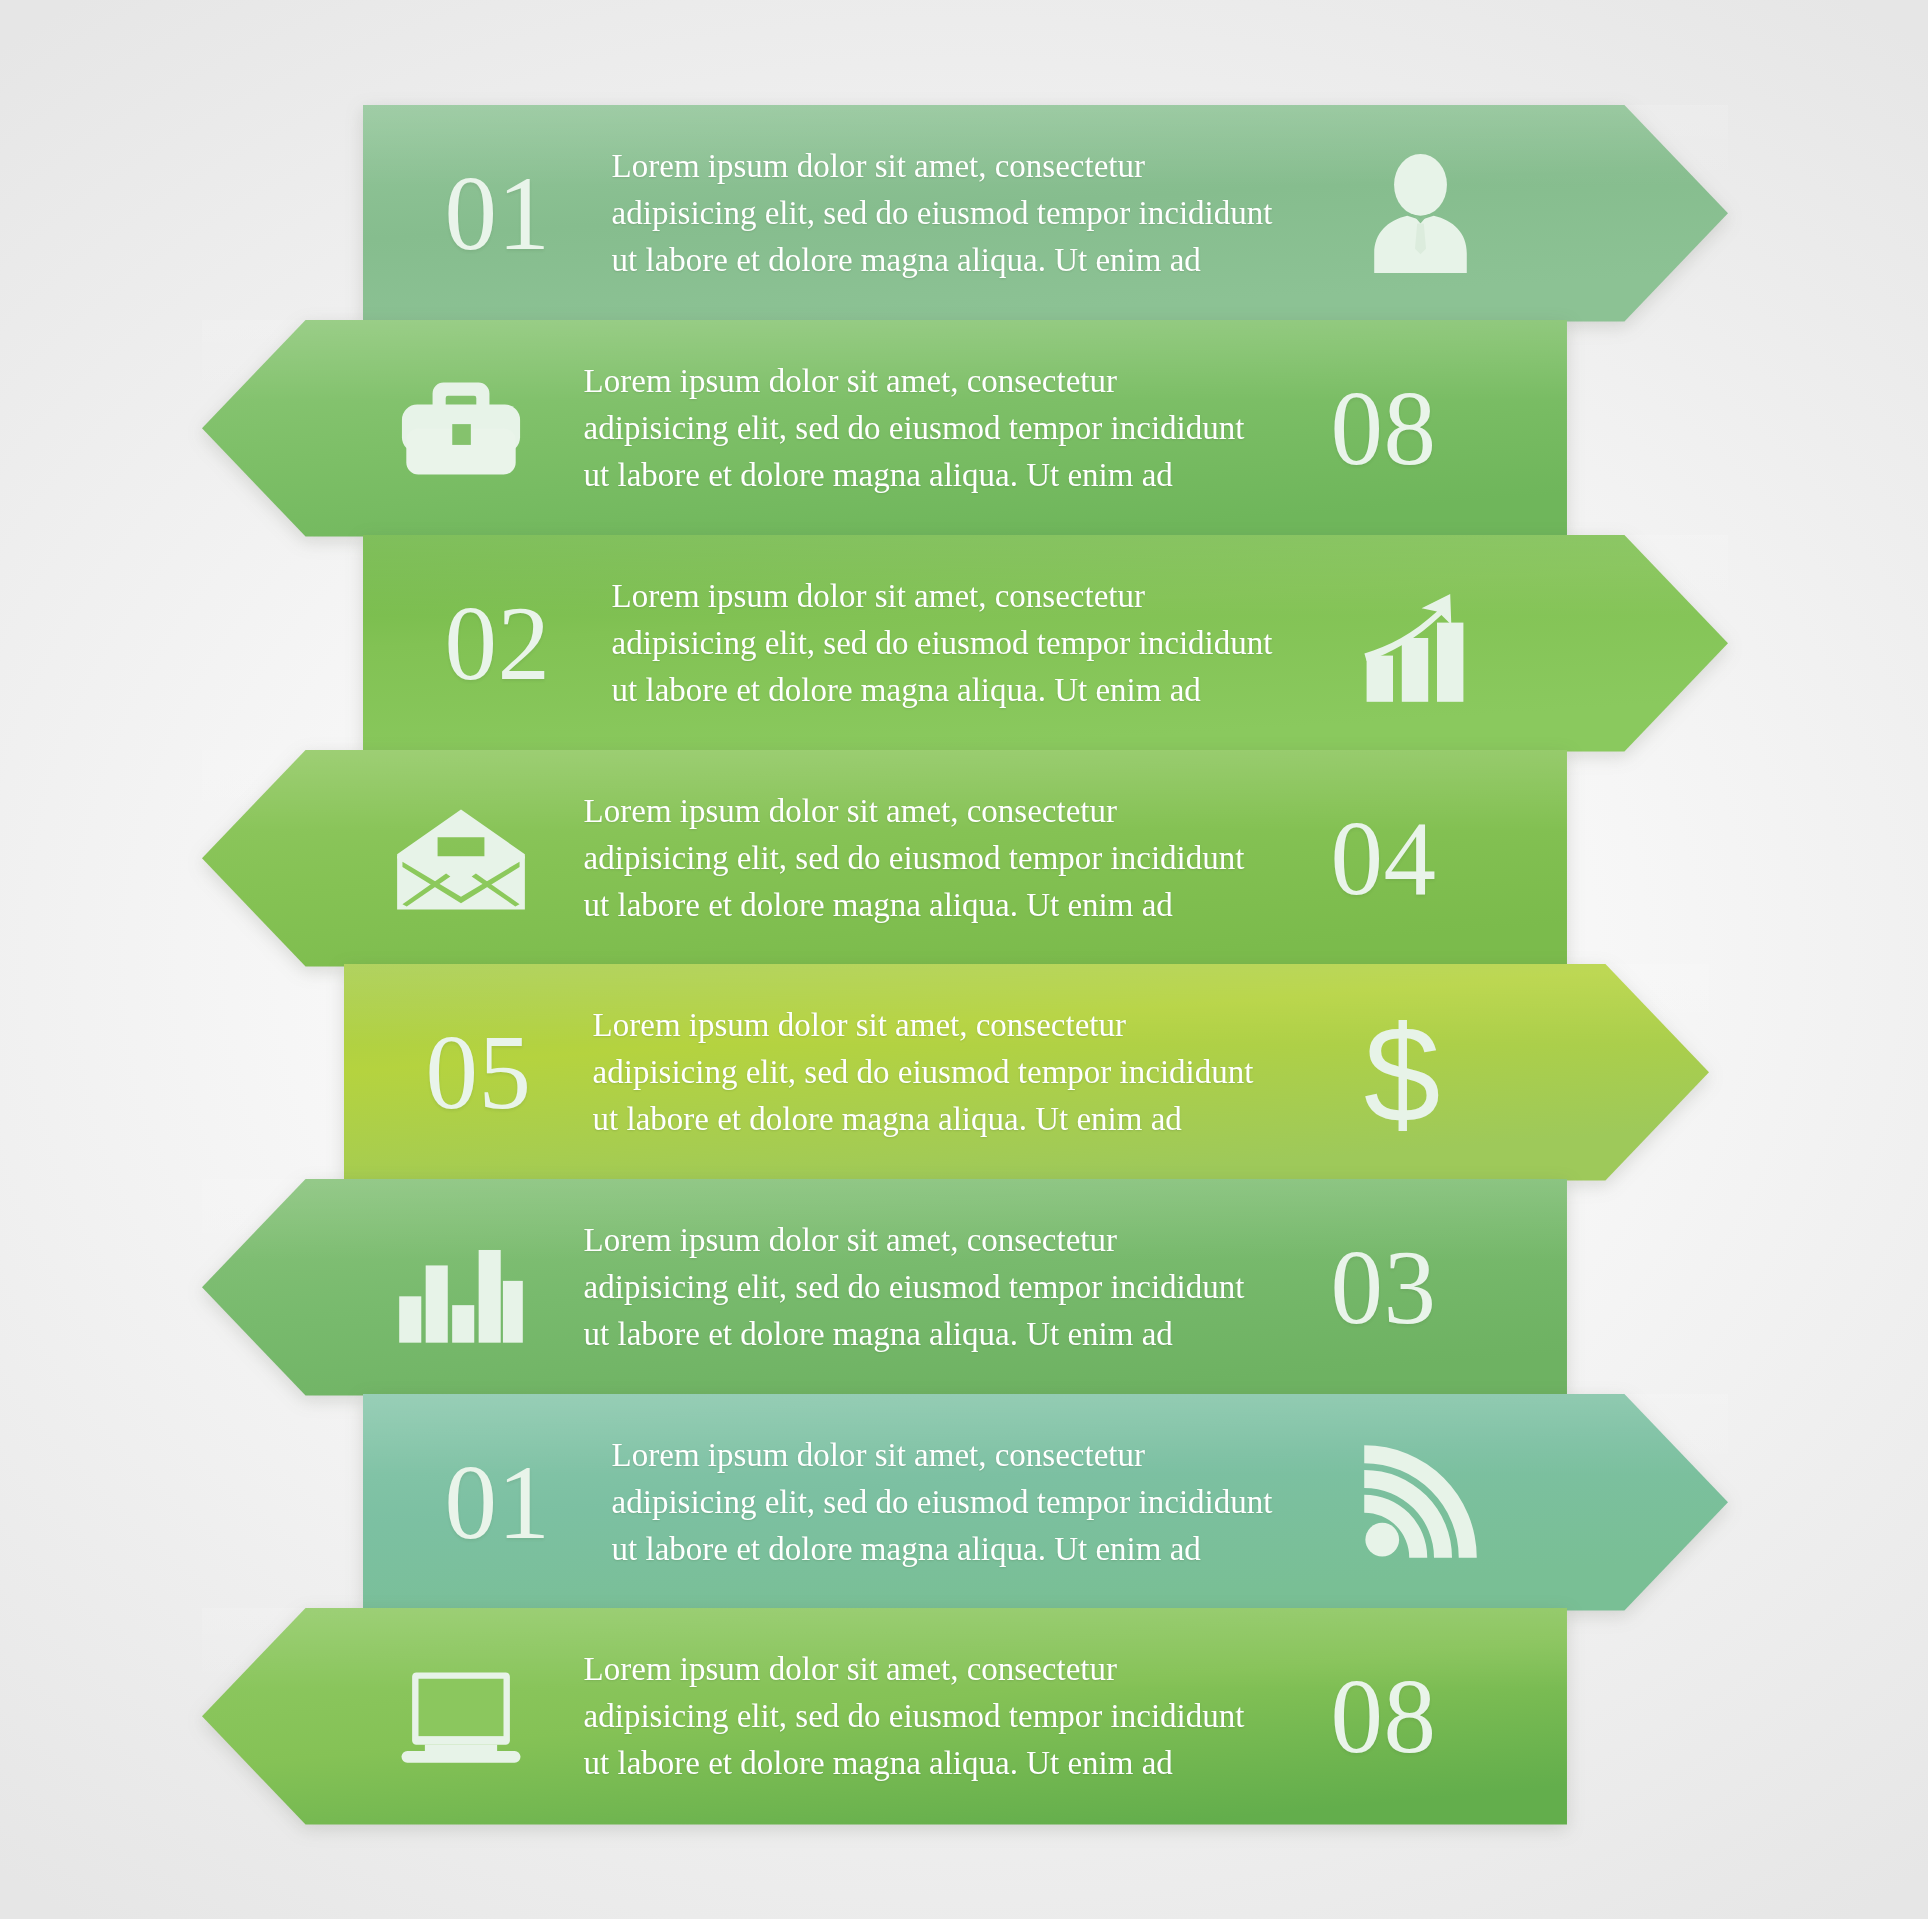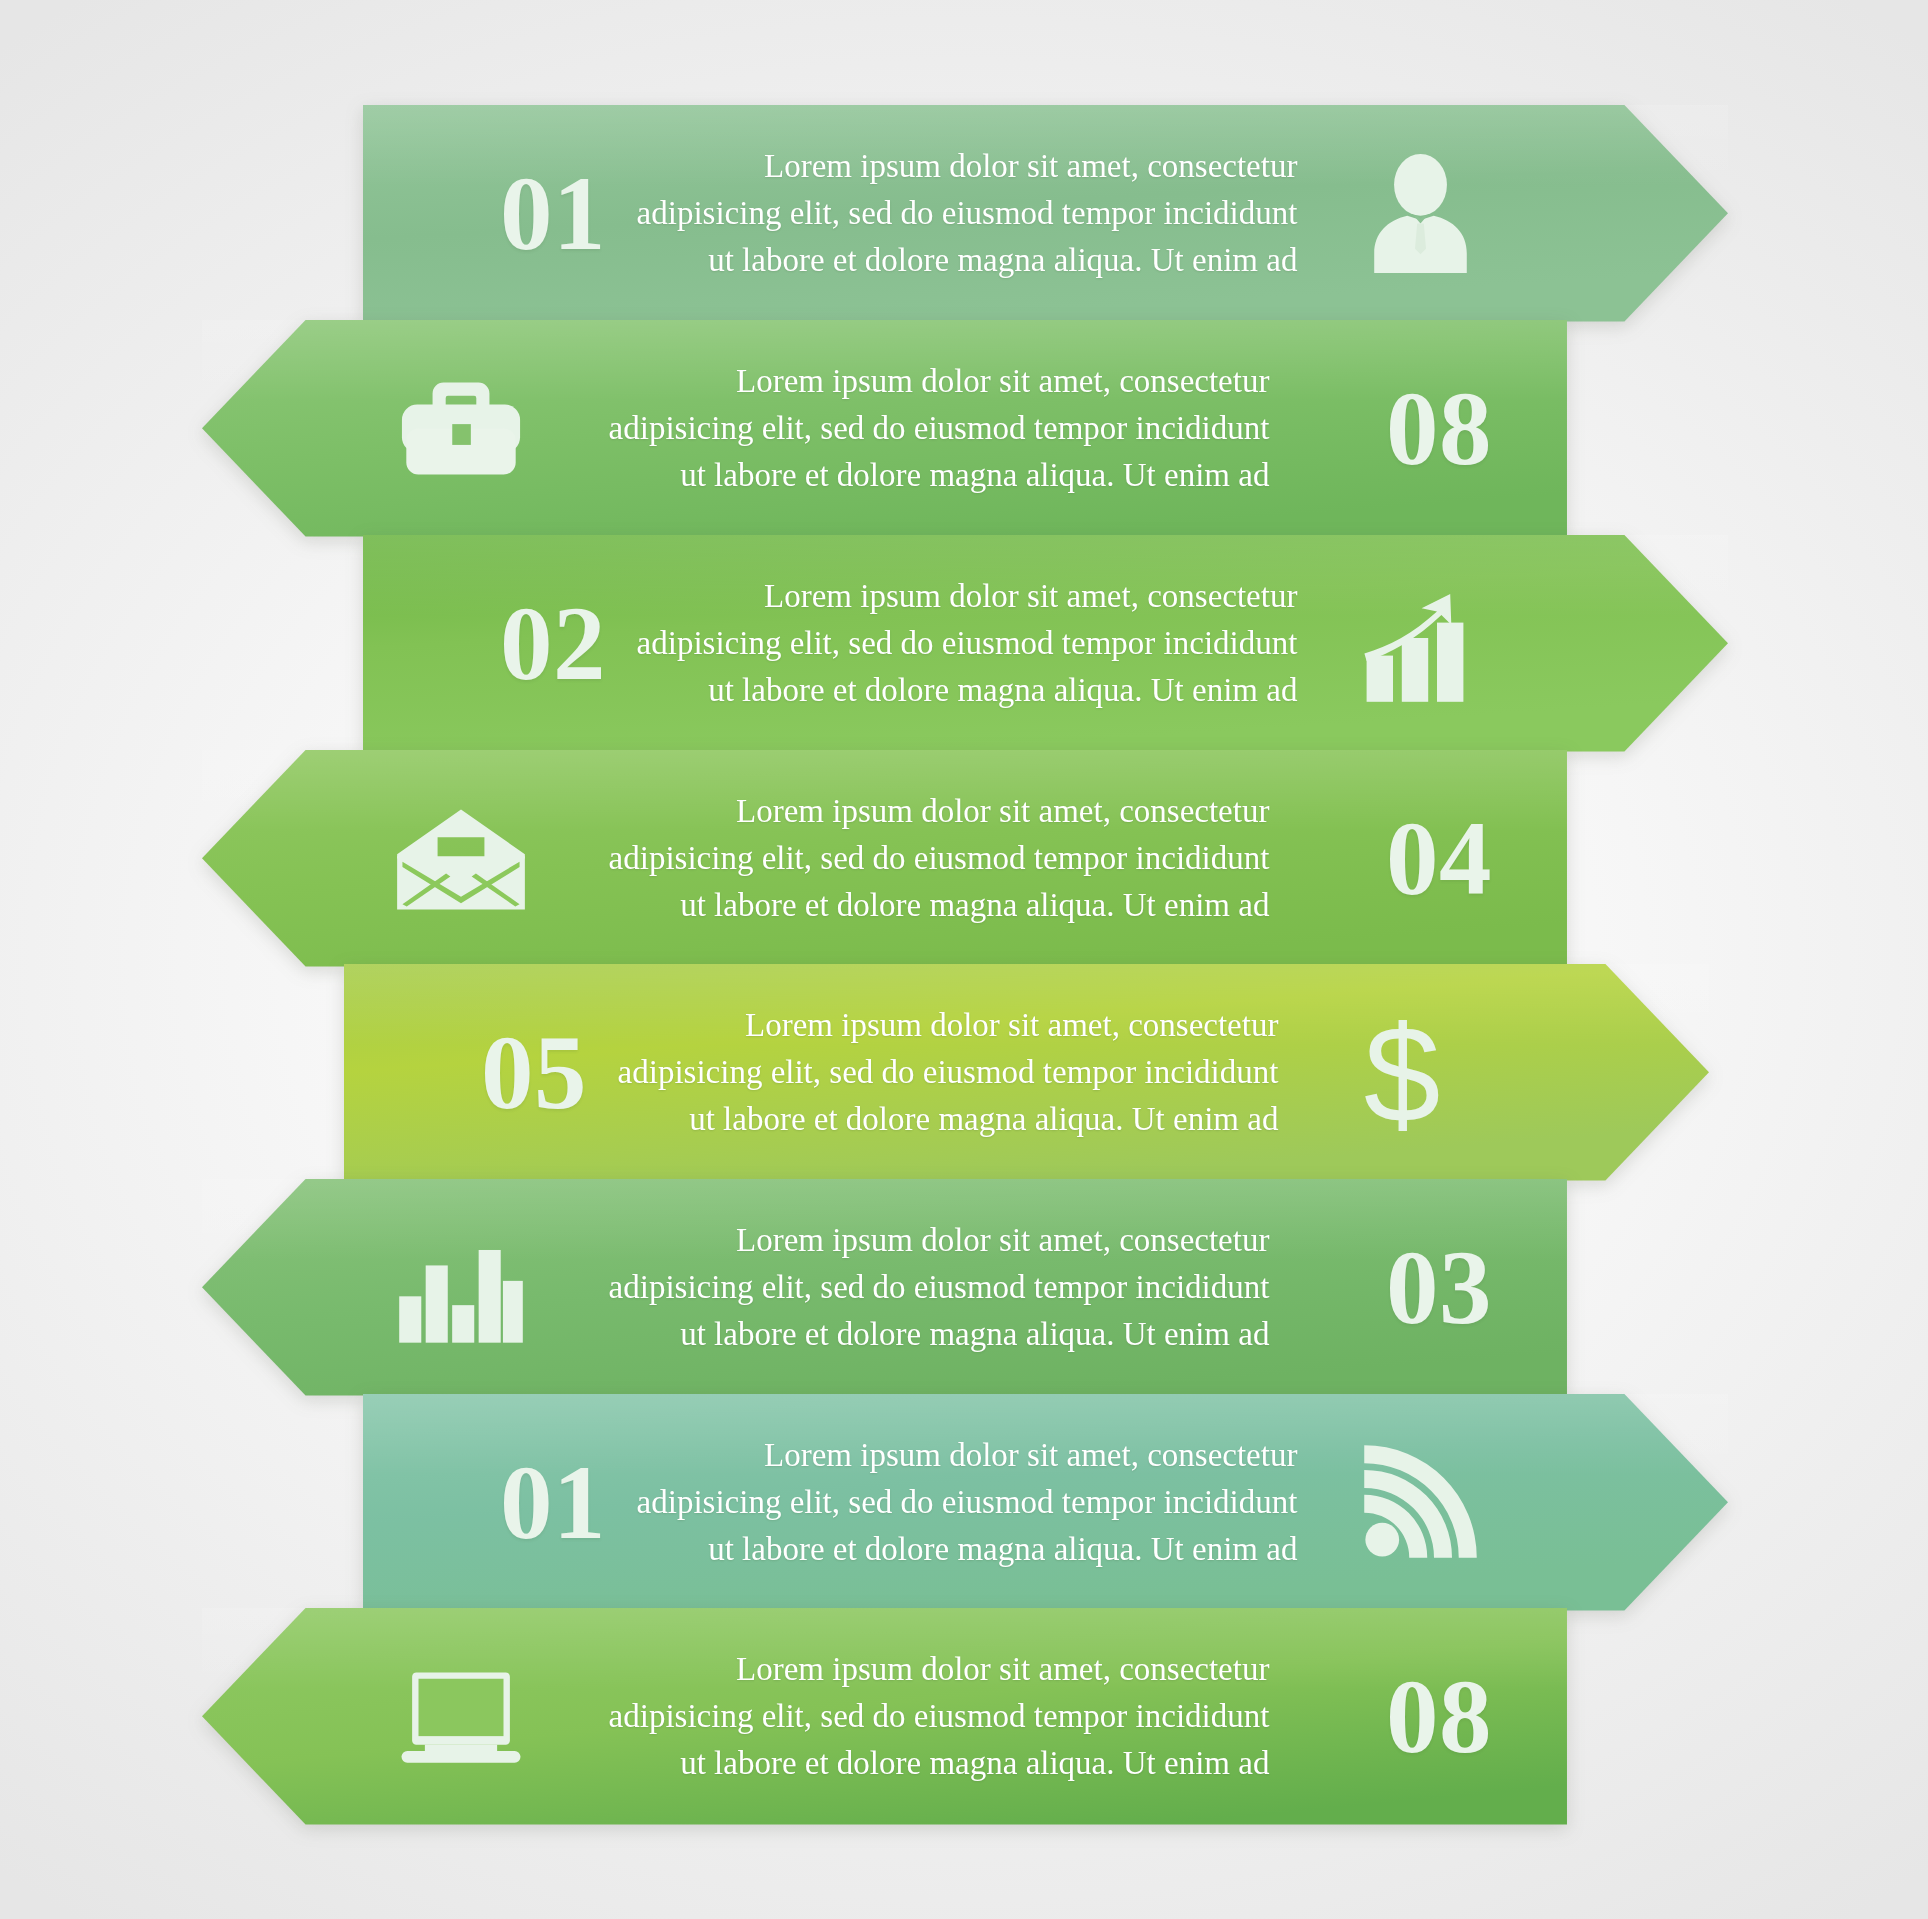--- a/index.html
+++ b/index.html
@@ -37,34 +37,34 @@
   }
 
   
   .num {
     flex:0 0 auto;
     color:#e9f4ea;
     font-family:"Liberation Serif", serif;
     font-size:105px;
     line-height:1;
     letter-spacing:0.5px;
-    text-align:right;
-    font-weight:700;
+    text-align:center;
+    font-weight:400;
     text-shadow:0 1.9px 2.8px rgba(60,90,50,0.10);
     user-select:none;
   }
 
   
   .txt {
     flex:0 0 auto;
     color:#ffffff;
     font-family:"Liberation Serif", serif;
     font-size:33px;
     line-height:1.42;
-    text-align:right;
+    text-align:left;
     text-shadow:0 0.9px 1.9px rgba(60,90,50,0.18);
     padding:0 5.6px;
   }
 
   
   .ico {
     flex:0 0 auto;
     display:flex;
     align-items:center;
     justify-content:center;

